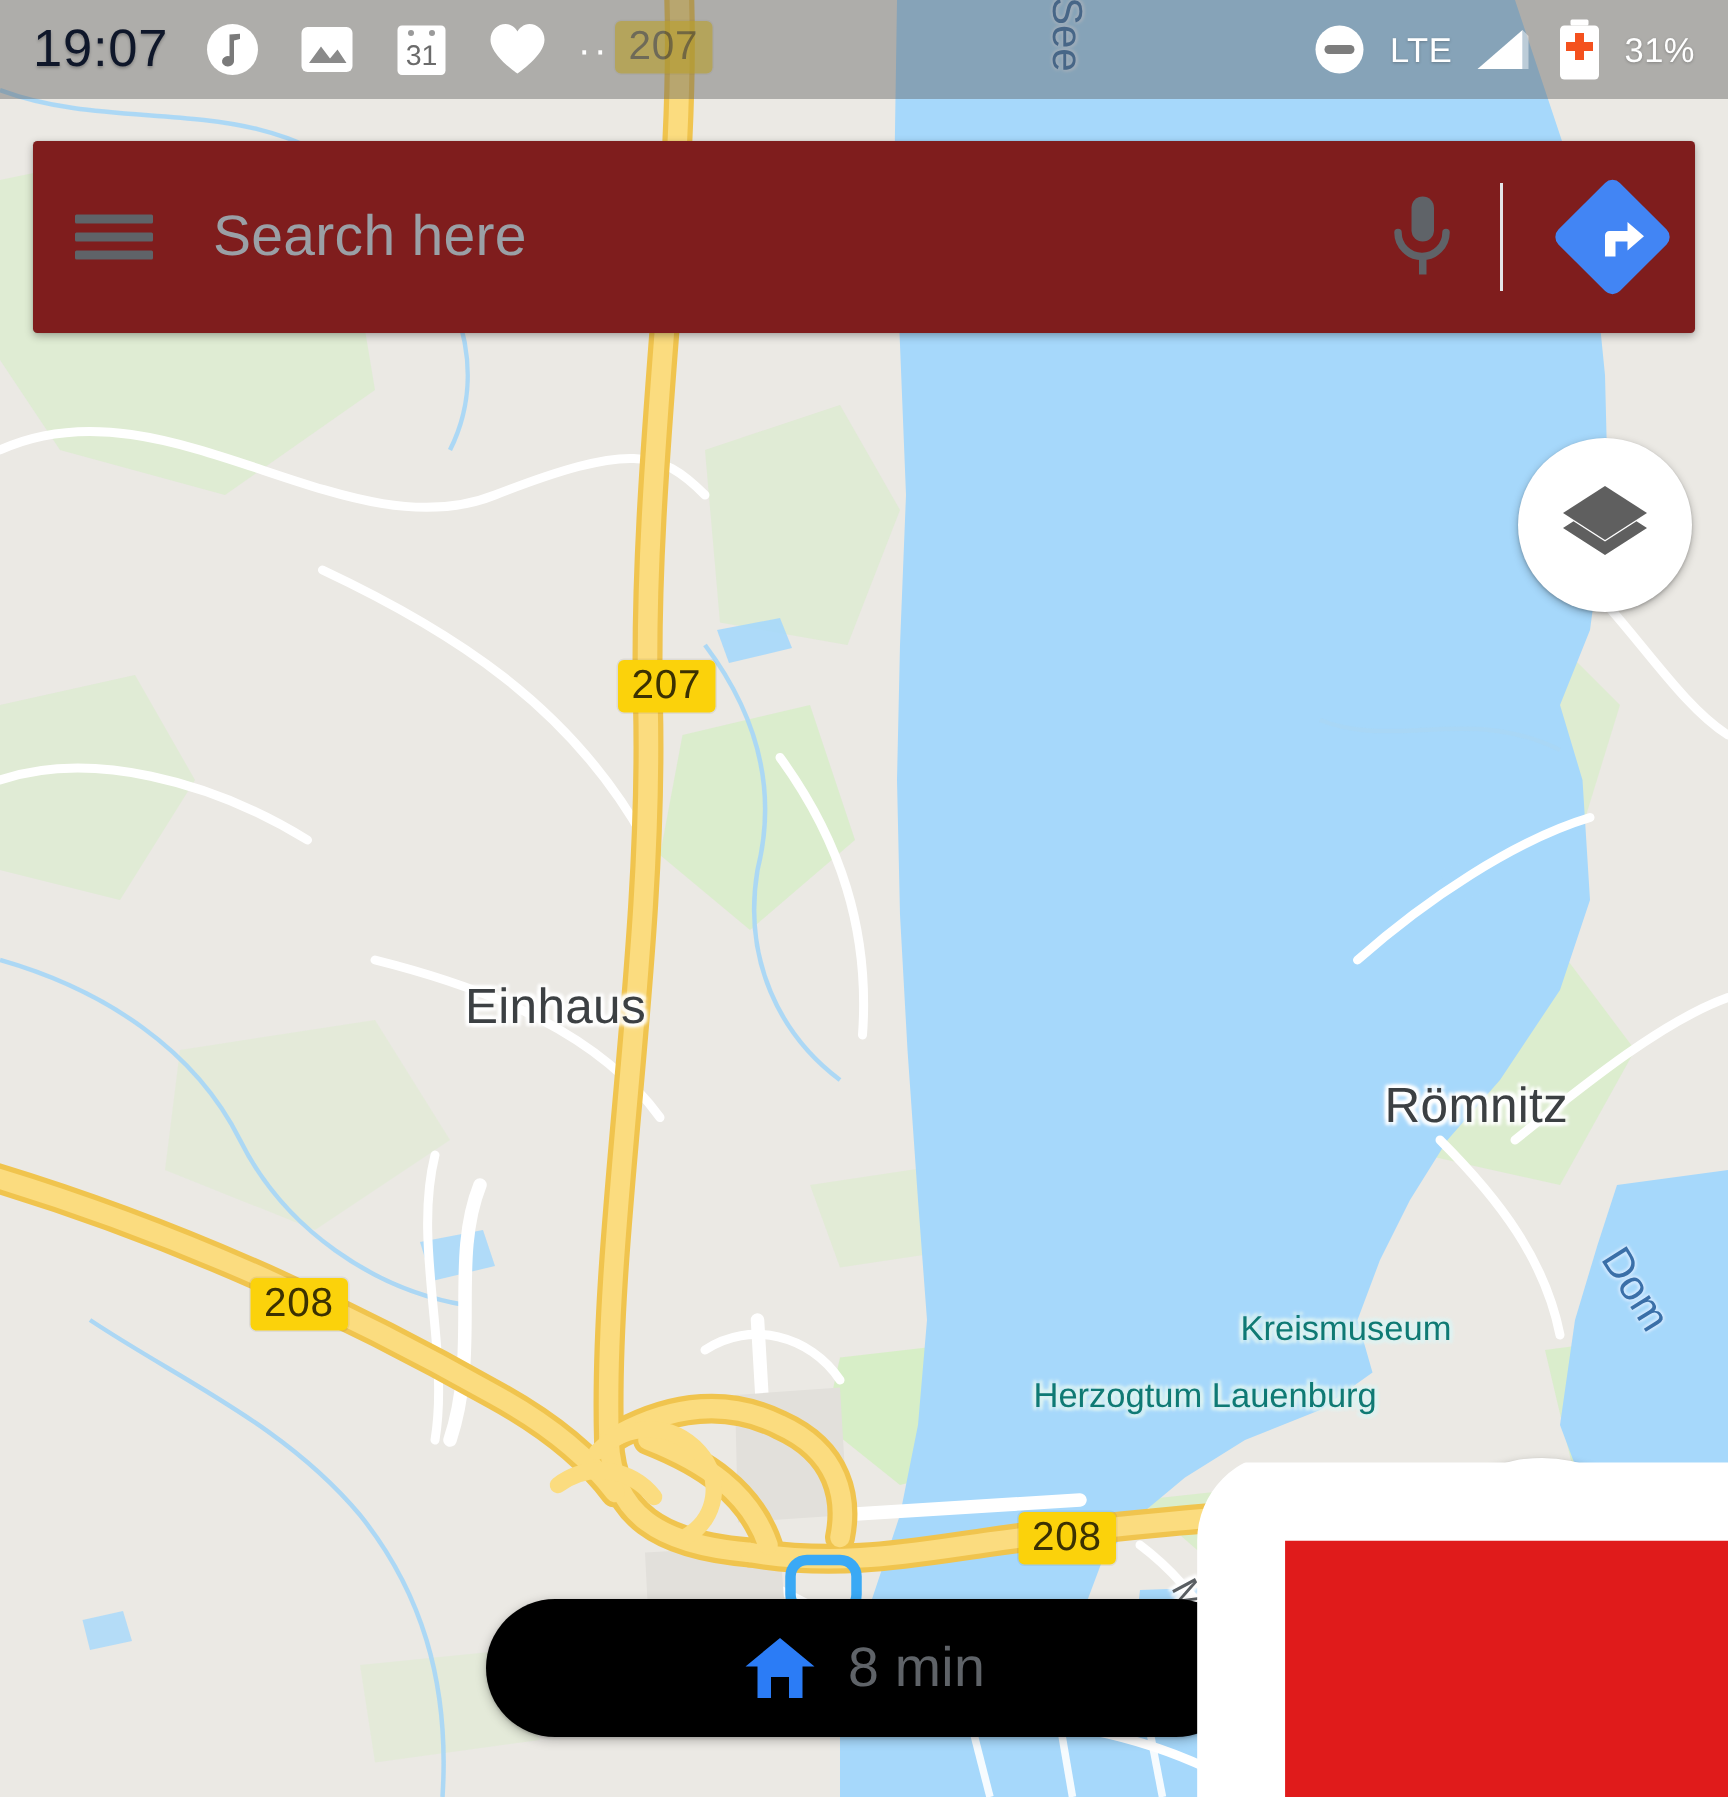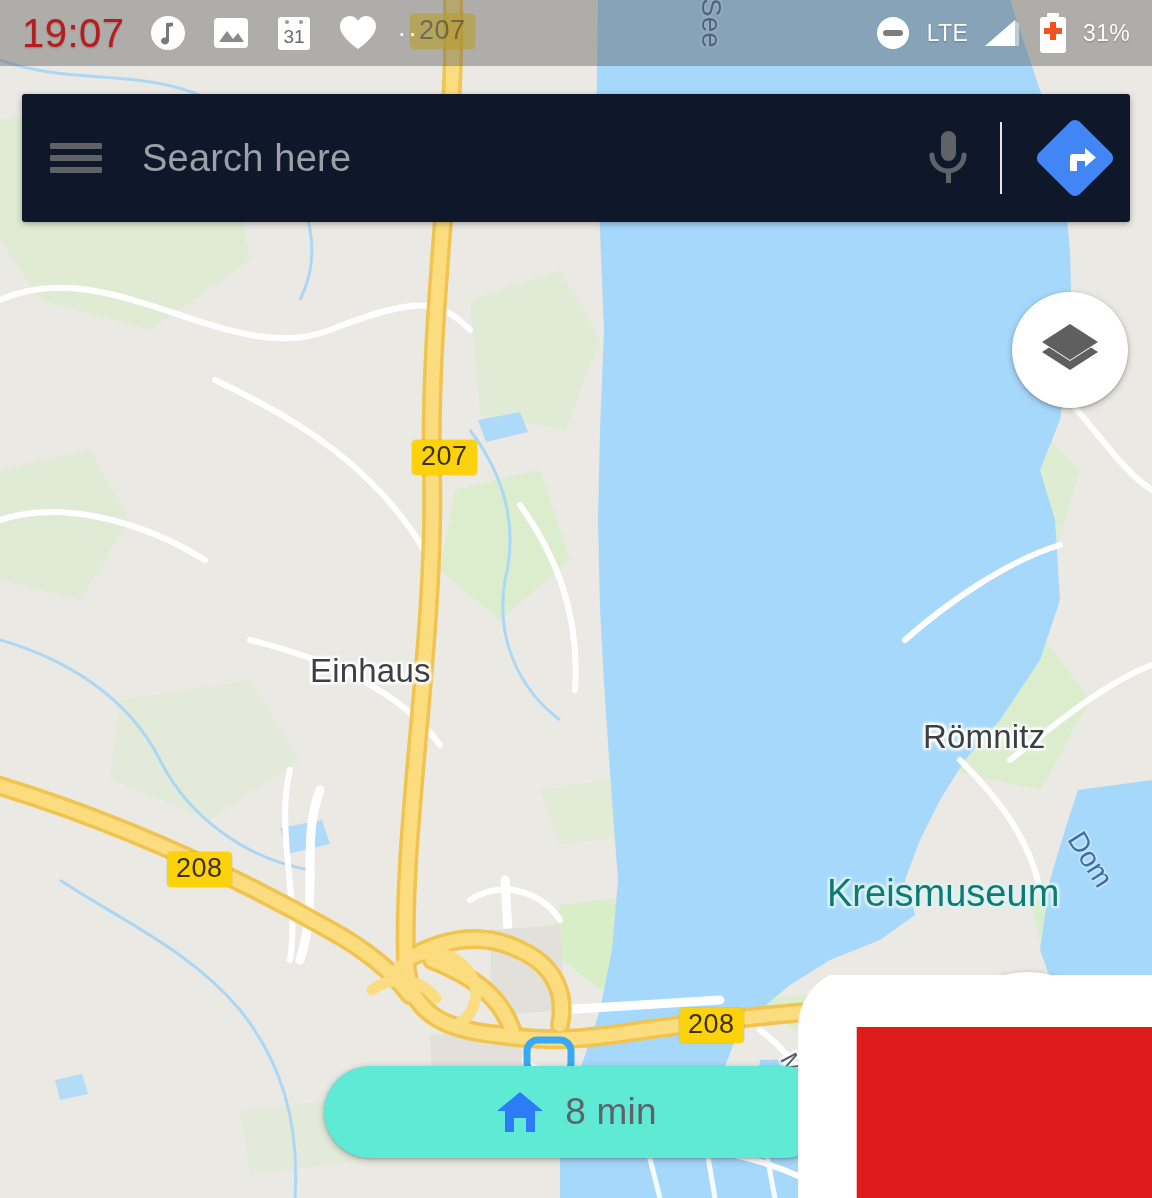--- a/index.html
+++ b/index.html
@@ -22,21 +22,21 @@
     color:#3c4043;
     white-space:nowrap;
     text-shadow:
       -2px -2px 2px #fff, 2px -2px 2px #fff, -2px 2px 2px #fff, 2px 2px 2px #fff,
       0 0 4px #fff, 0 0 6px #fff;
     pointer-events:none;
   }
   .place-lg { font-size:33px; font-weight:400; letter-spacing:.2px;padding-left:20px; }
   .poi-teal {
     color:#0f7a74;
-    font-size:38px;
+    font-size:23px;
     text-shadow:-2px -2px 2px #ddf3f2,2px -2px 2px #ddf3f2,-2px 2px 2px #ddf3f2,
                 2px 2px 2px #ddf3f2,0 0 5px #e6f7f6;
   }
   .water-label {
     color:#3a6fa8;
     font-size:28px;
     text-shadow:-1px -1px 2px #cfe8ff,1px -1px 2px #cfe8ff,-1px 1px 2px #cfe8ff,1px 1px 2px #cfe8ff;
   }
   .street-label { font-size:25px; color:#5a5f63; }
 
@@ -61,34 +61,34 @@
 
   
   #statusbar {
     position:absolute; top:0; left:0; width:1152px; height:66px;
     background:rgba(90,90,90,.42);
     display:flex; align-items:center;
     padding:0 22px;
     z-index:40;
   }
   #clock {
-    color:#b91c1c; font-size:40px; letter-spacing:.5px; font-weight:400;
+    color:#0f172a; font-size:35px; letter-spacing:.5px; font-weight:400;
     text-shadow:0 1px 2px rgba(0,0,0,.25);
   }
   .sb-left { display:flex; align-items:center; gap:23px; }
   .sb-right { display:flex; align-items:center; gap:13px; margin-left:auto; }
   .sb-icon { display:flex; align-items:flex-end; justify-content:center; }
   .sb-text { color:#fff; font-size:23px; letter-spacing:.3px; text-shadow:0 1px 2px rgba(0,0,0,.25); }
   .notif-dots { color:#fff; font-size:26px; letter-spacing:2px; line-height:1; margin-left:-4px; }
 
   
   #searchbar {
     position:absolute; top:94px; left:22px;
     width:1108px; height:128px;
-    background:#0f172a; border-radius:3px;
+    background:#7f1d1d; border-radius:3px;
     box-shadow:0 2px 6px rgba(0,0,0,.30), 0 0 1px rgba(0,0,0,.15);
     display:flex; align-items:center;
     z-index:30;
   }
   #hamburger { width:108px; display:flex; align-items:center; justify-content:center; cursor:pointer; }
   #hamburger .bar { display:block; width:52px; height:6px; background:#5f6368; border-radius:1px; margin:6px 0; }
   #search-placeholder {
     flex:1; font-size:38px; color:#9aa0a6; letter-spacing:.2px; padding-left:12px;
   }
   #mic-btn { width:96px; display:flex; align-items:center; justify-content:center; cursor:pointer; }
@@ -102,21 +102,21 @@
     display:flex; align-items:center; justify-content:center;
     cursor:pointer; z-index:25;
   }
   #layers-fab { width:116px; height:116px; right:24px; top:292px; }
   #mylocation-fab { width:200px; height:200px; right:24px; top:972px; }
 
   
   #shortcut-pill {
     position:absolute; left:324px; top:1066px;
     width:506px; height:92px;
-    background:#5eead4; border-radius:46px;
+    background:#000000; border-radius:46px;
     box-shadow:0 2px 7px rgba(0,0,0,.27), 0 1px 2px rgba(0,0,0,.15);
     display:flex; align-items:center; z-index:26;
   }
   .pill-item { flex:1; display:flex; align-items:center; justify-content:center; gap:20px; cursor:pointer; }
   .pill-text { font-size:37px; color:#5f6368; letter-spacing:.2px; }
   #pill-divider { width:2px; height:52px; background:#e0e2e5; }
 
   
   #google-logo {
     position:absolute; left:44px; top:1094px; z-index:22;
@@ -248,20 +248,21 @@
 
     <div class="maplabel place-lg" style="left:290px; top:652px;">Einhaus</div>
 
     <div class="maplabel place-lg" style="left:903px; top:718px;">Römnitz</div>
 
 
     <div class="maplabel place-lg" style="left:926px; top:1012px;">R</div>
 
     <div class="maplabel poi-teal" style="left:827px; top:872px;">Kreismuseum</div>
 
+    <div class="maplabel poi-teal" style="left:689px; top:917px;">Herzogtum Lauenburg</div>
 
     <div class="maplabel water-label" style="left:727px; top:-2px; transform:rotate(90deg); transform-origin:left top;">See</div>
 
     <div class="maplabel water-label" style="left:1088px; top:826px; transform:rotate(58deg); transform-origin:left top;">Dom</div>
 
     <div class="maplabel water-label" style="left:896px; top:1162px;">e</div>
 
     <div class="maplabel street-label" style="left:800px; top:1048px; transform:rotate(62deg); transform-origin:left top;">Mö···str.</div>
 
     <div class="shield" style="left:412px; top:440px;">207</div>

